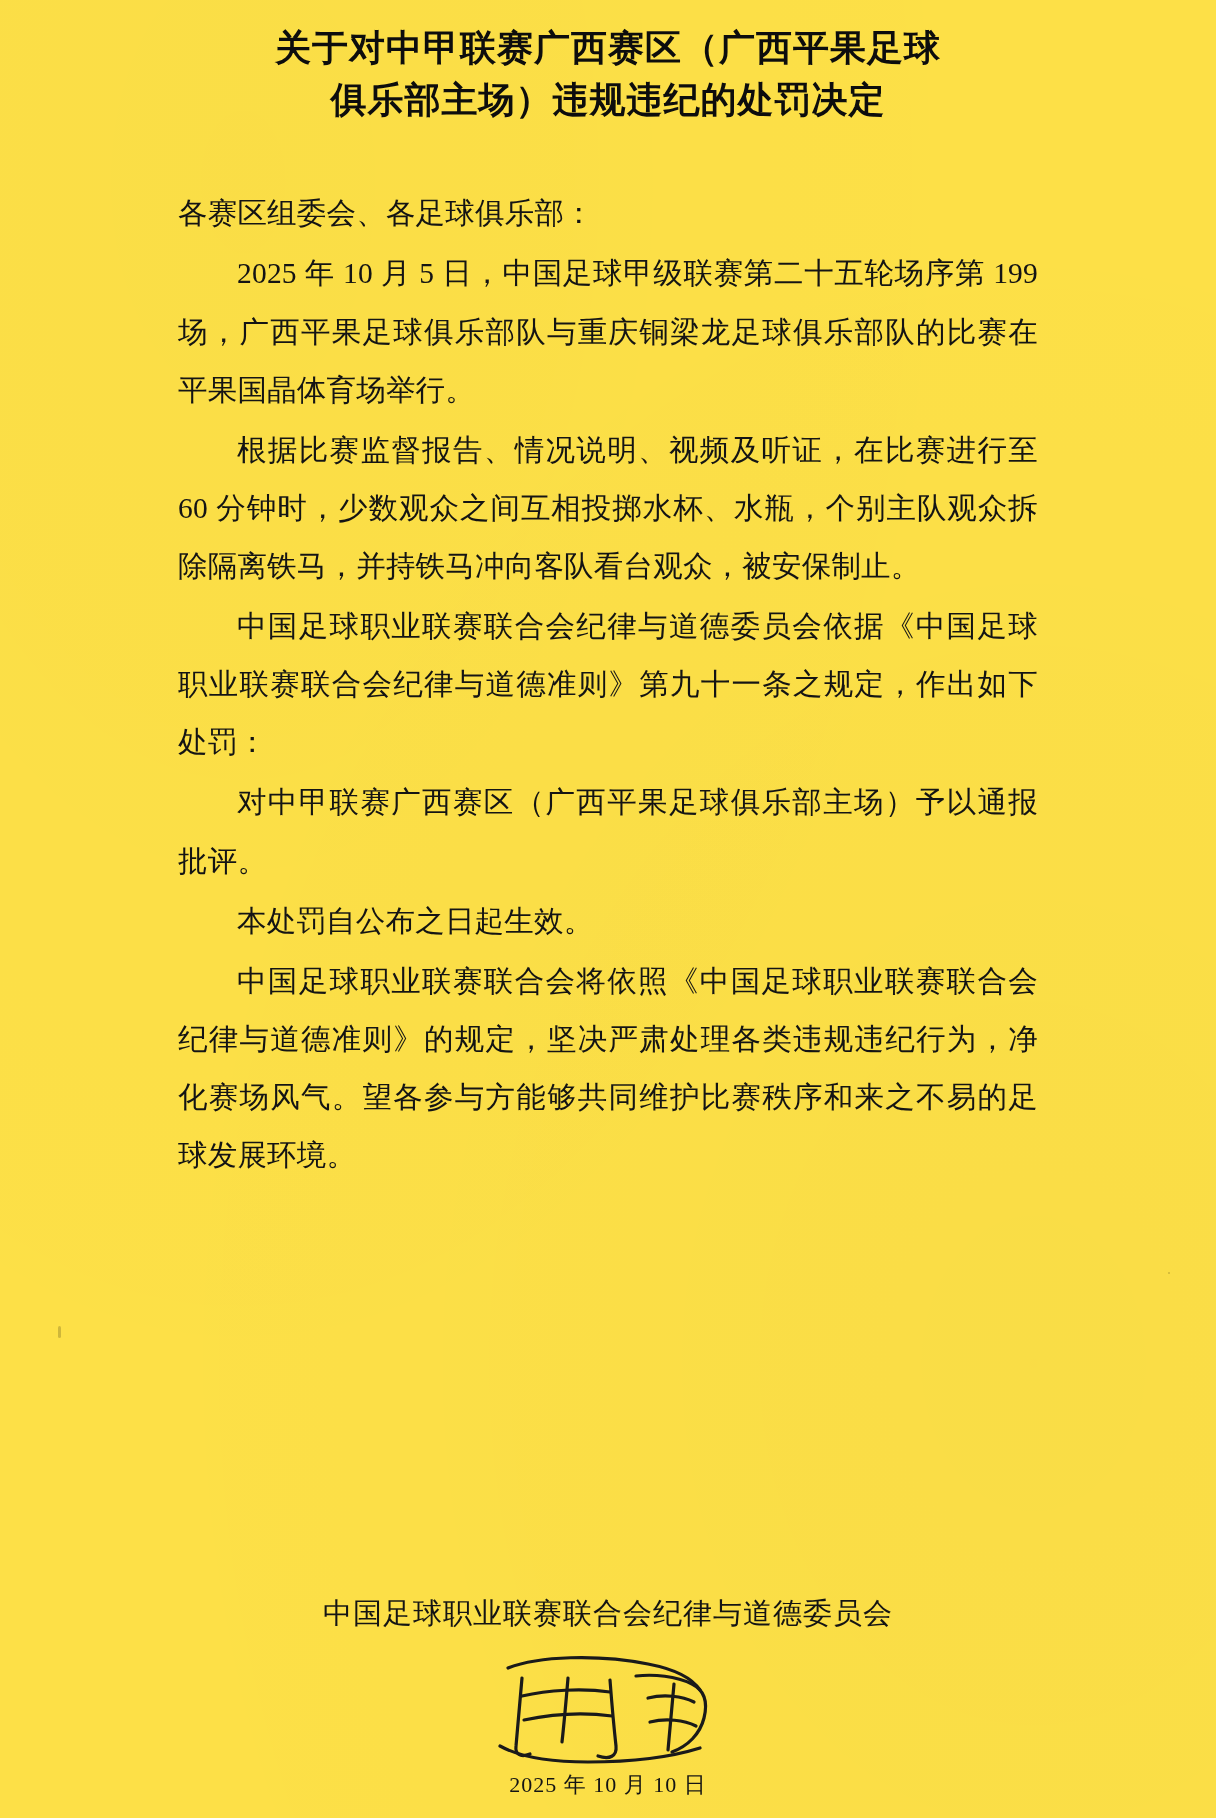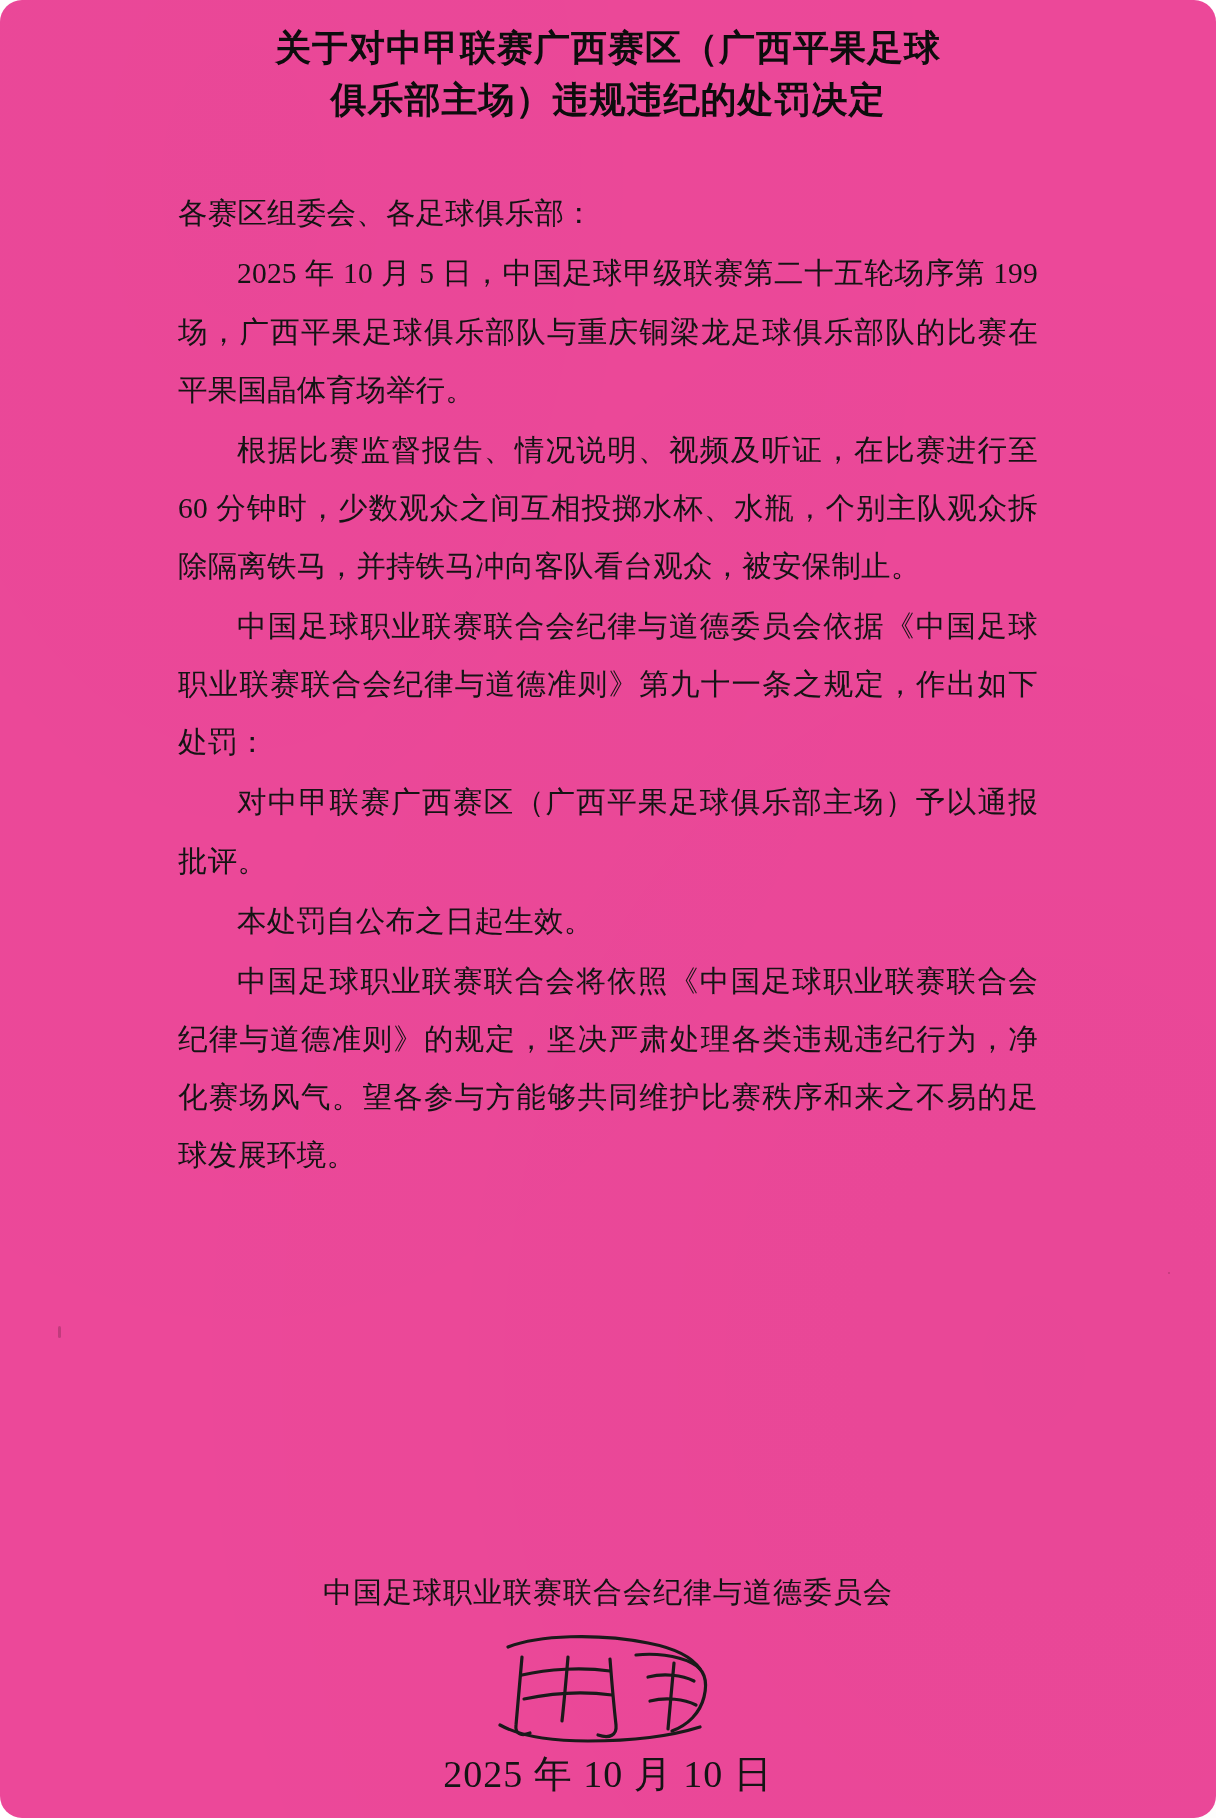--- a/index.html
+++ b/index.html
@@ -12,24 +12,23 @@
     height: 1818px;
     font-family: "Liberation Serif", "DejaVu Serif", serif;
     color: #111111;
     position: relative;
     overflow: hidden;
   }
   .page {
     position: relative;
     width: 1216px;
     height: 1818px;
-    background: #ec4899;
+    background: #fde047;
     padding: 0;
     box-sizing: border-box;
-    border-radius: 22px;
   }
   
   .page::before {
     content: "";
     position: absolute;
     inset: 0;
     background:
       radial-gradient(ellipse at 20% 10%, rgba(0,0,0,0.012), transparent 60%),
       radial-gradient(ellipse at 85% 75%, rgba(0,0,0,0.015), transparent 65%);
     pointer-events: none;
@@ -91,21 +90,21 @@
     height: 118px;
     position: relative;
   }
   .signature-wrap svg {
     position: absolute;
     left: 50%;
     top: 0;
     transform: translateX(-50%);
   }
   .sign-date {
-    font-size: 38px;
+    font-size: 22px;
     letter-spacing: 1px;
     color: #141414;
     margin-top: 2px;
   }
   .speck {
     position: absolute;
     background: rgba(0,0,0,0.18);
     border-radius: 50%;
   }
 </style>

